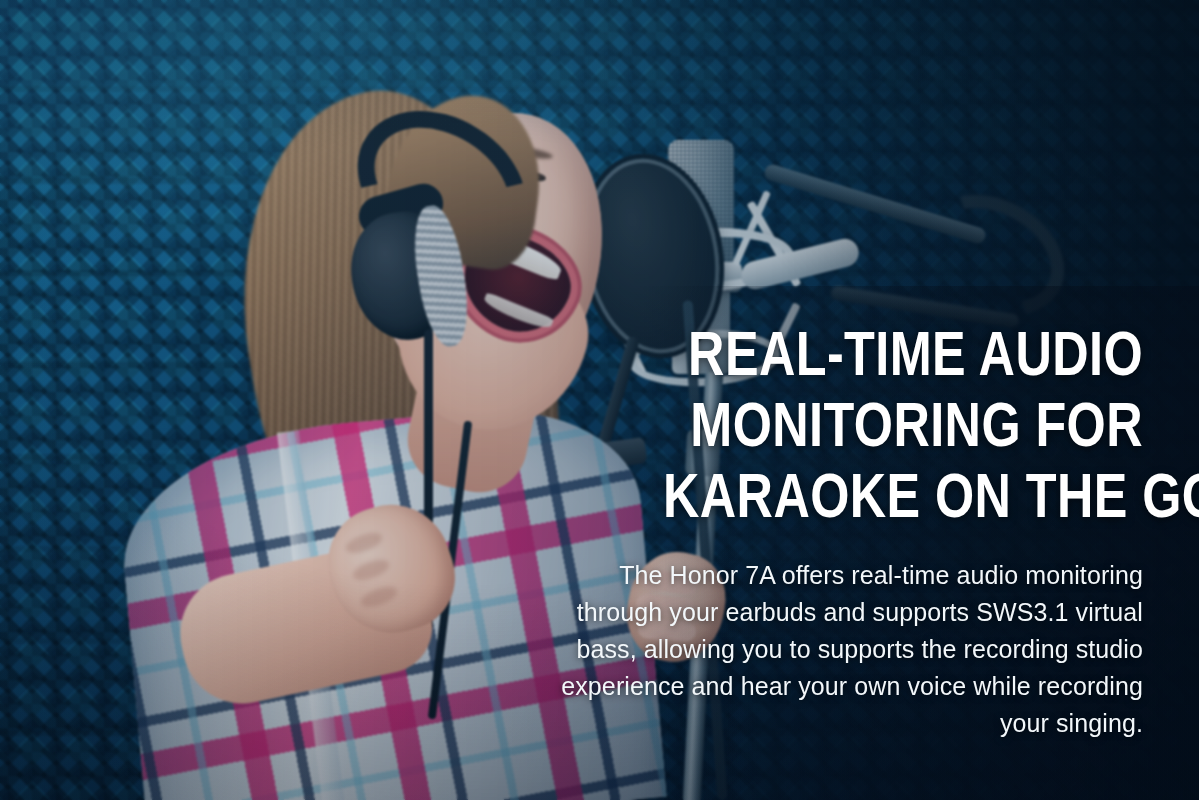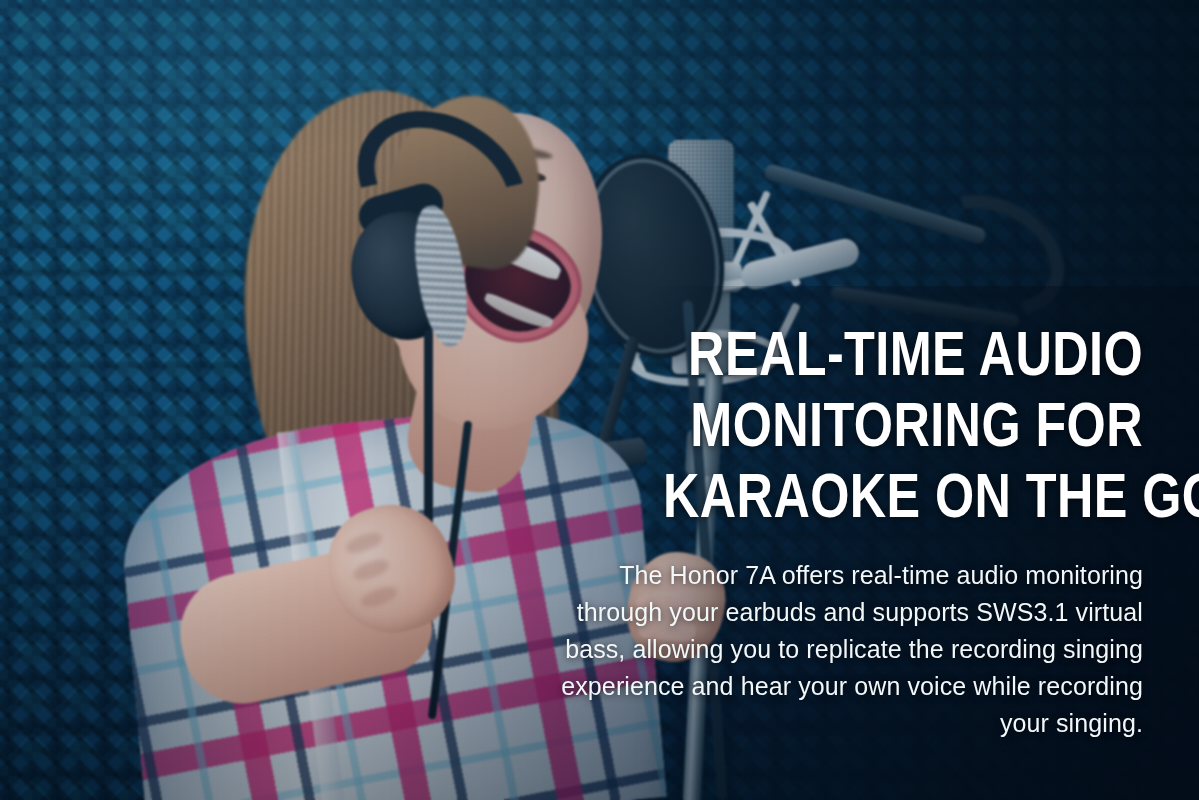--- a/index.html
+++ b/index.html
@@ -514,16 +514,16 @@
   <div class="color-grade2"></div>
   <div class="vignette"></div>
   <div class="text-scrim"></div>
 
   <div class="copy">
     <div class="headline">
       <span class="hl-line">REAL-TIME AUDIO</span>
       <span class="hl-line">MONITORING FOR</span>
       <span class="hl-line">KARAOKE ON THE GO</span>
     </div>
-    <p class="body-copy">The Honor 7A offers real-time audio monitoring through your earbuds and supports SWS3.1 virtual bass, allowing you to replicate the recording singing experience and hear your own voice while recording your singing.</p>
+    <p class="body-copy">The Honor 7A offers real-time audio monitoring through your earbuds and supports SWS3.1 virtual bass, allowing you to supports the recording studio experience and hear your own voice while recording your singing.</p>
   </div>
 
 </div>
 
 </body></html>

